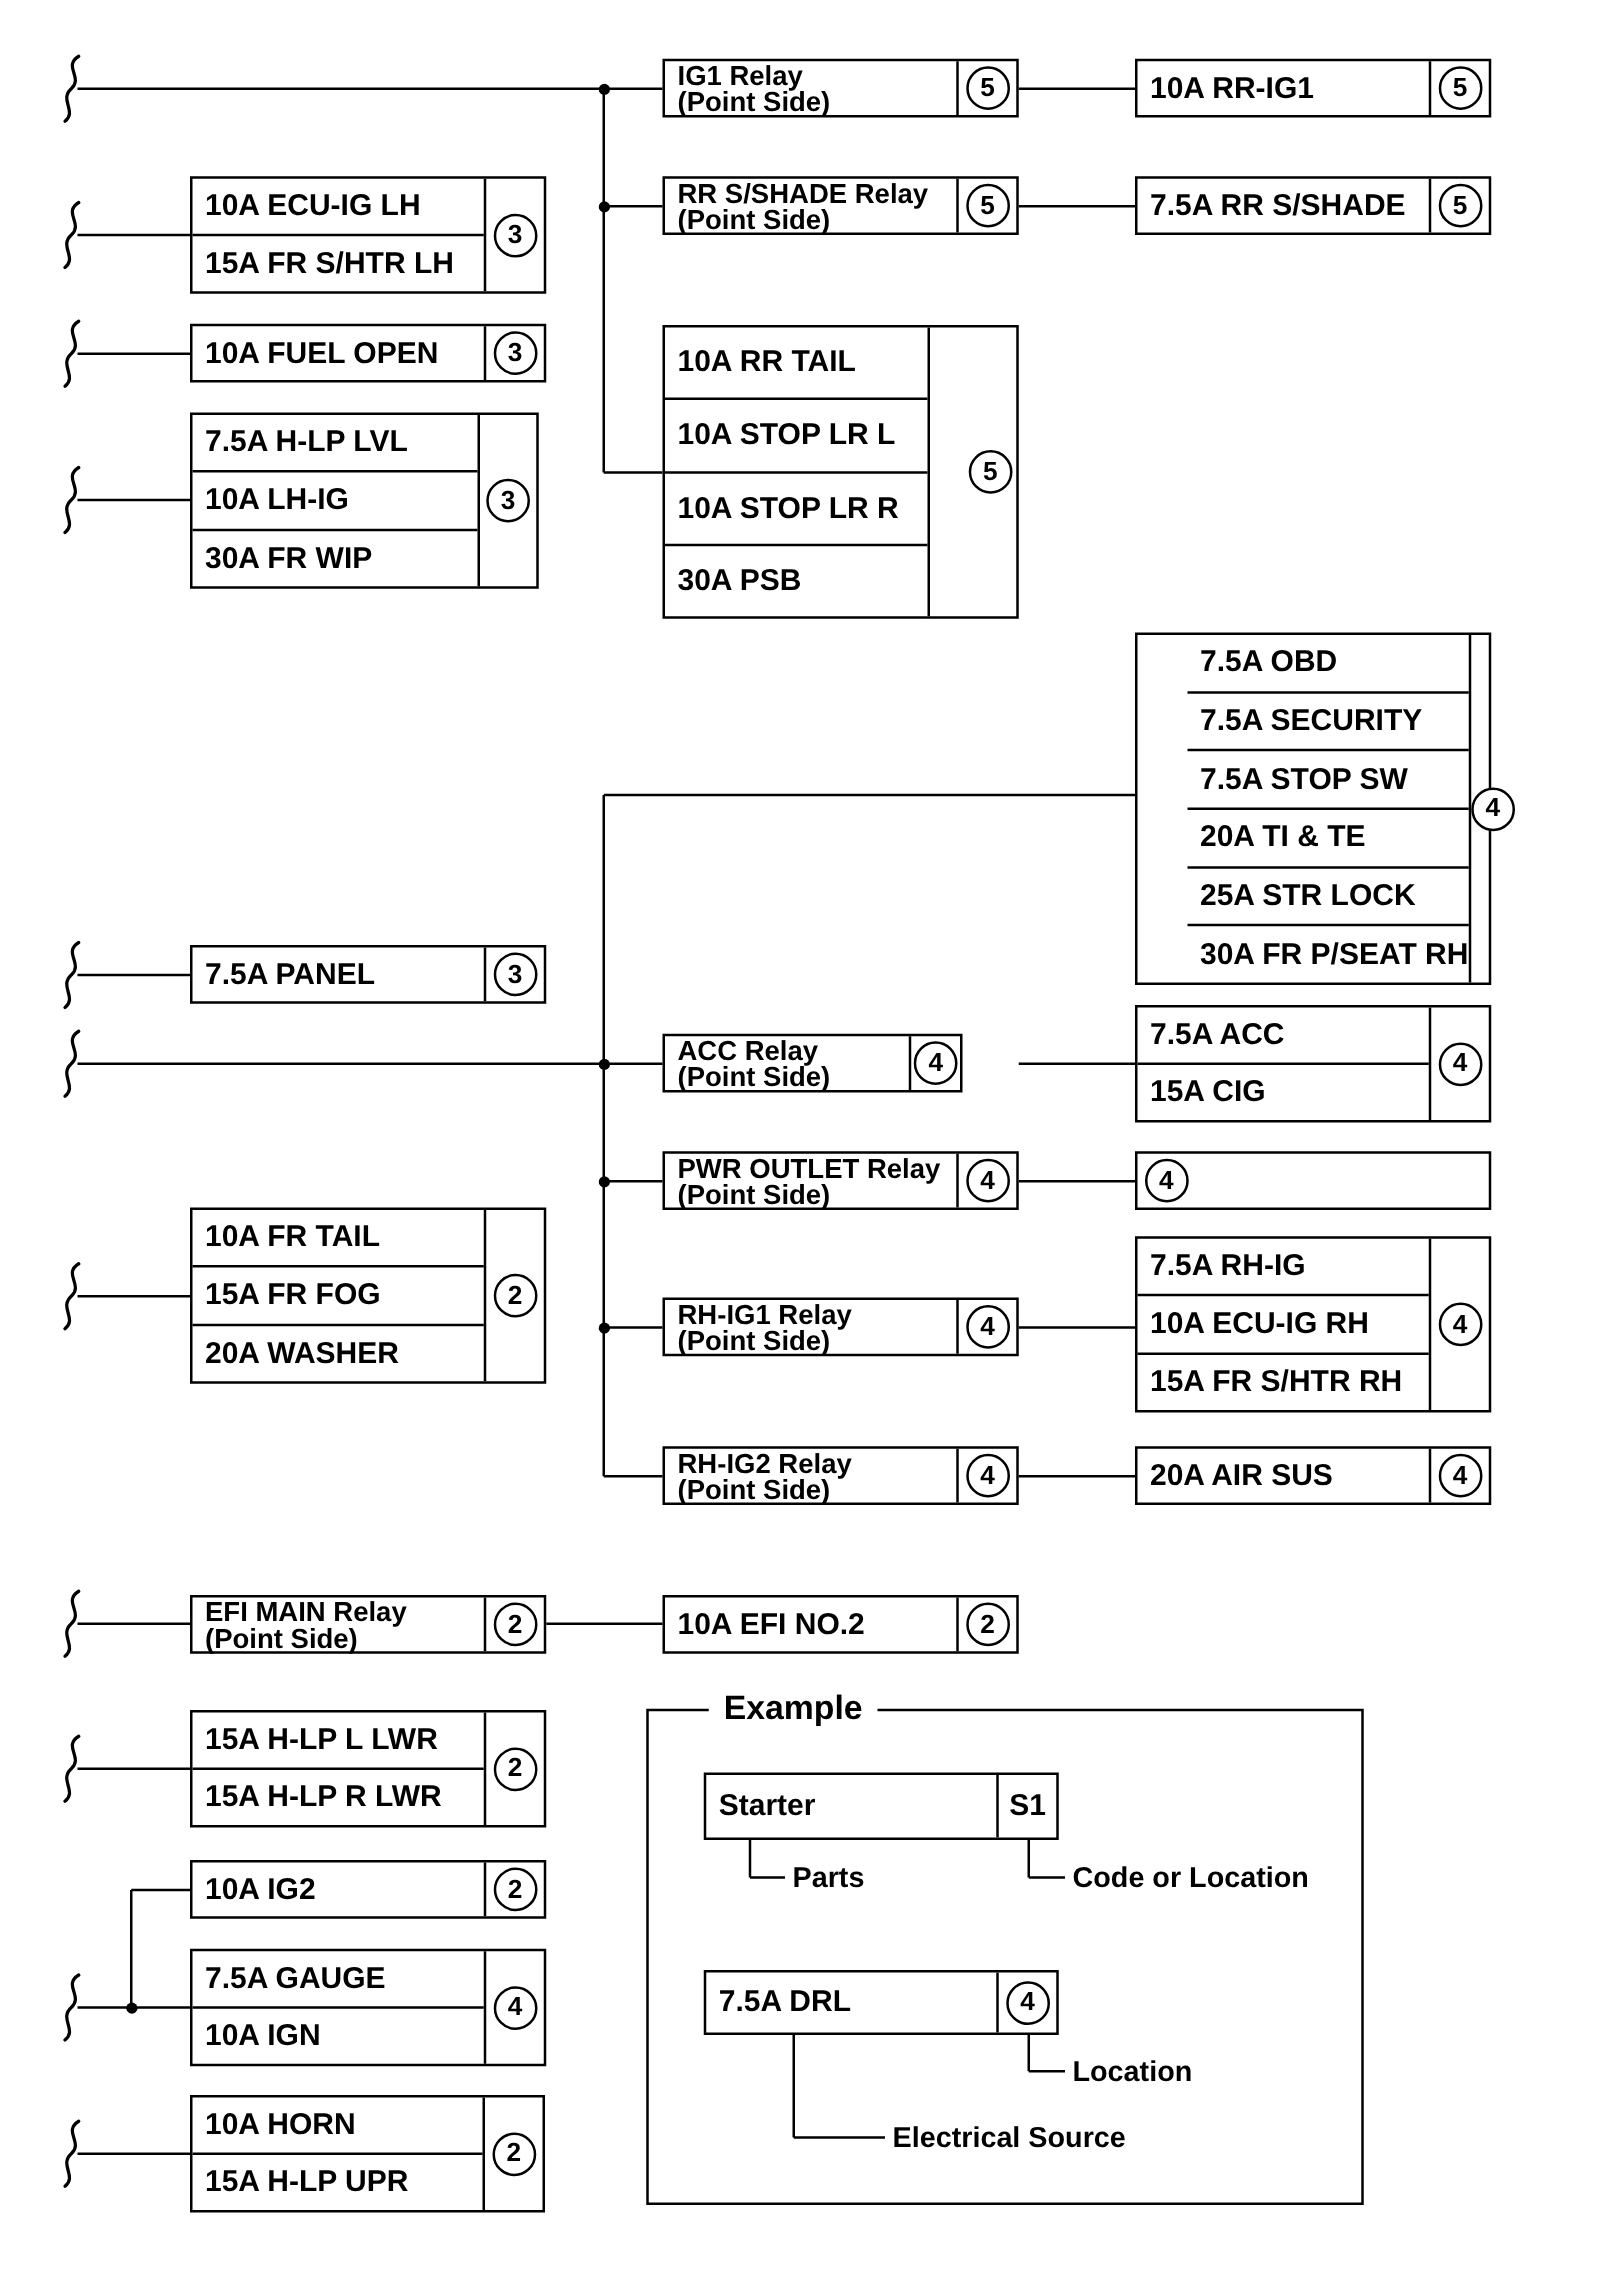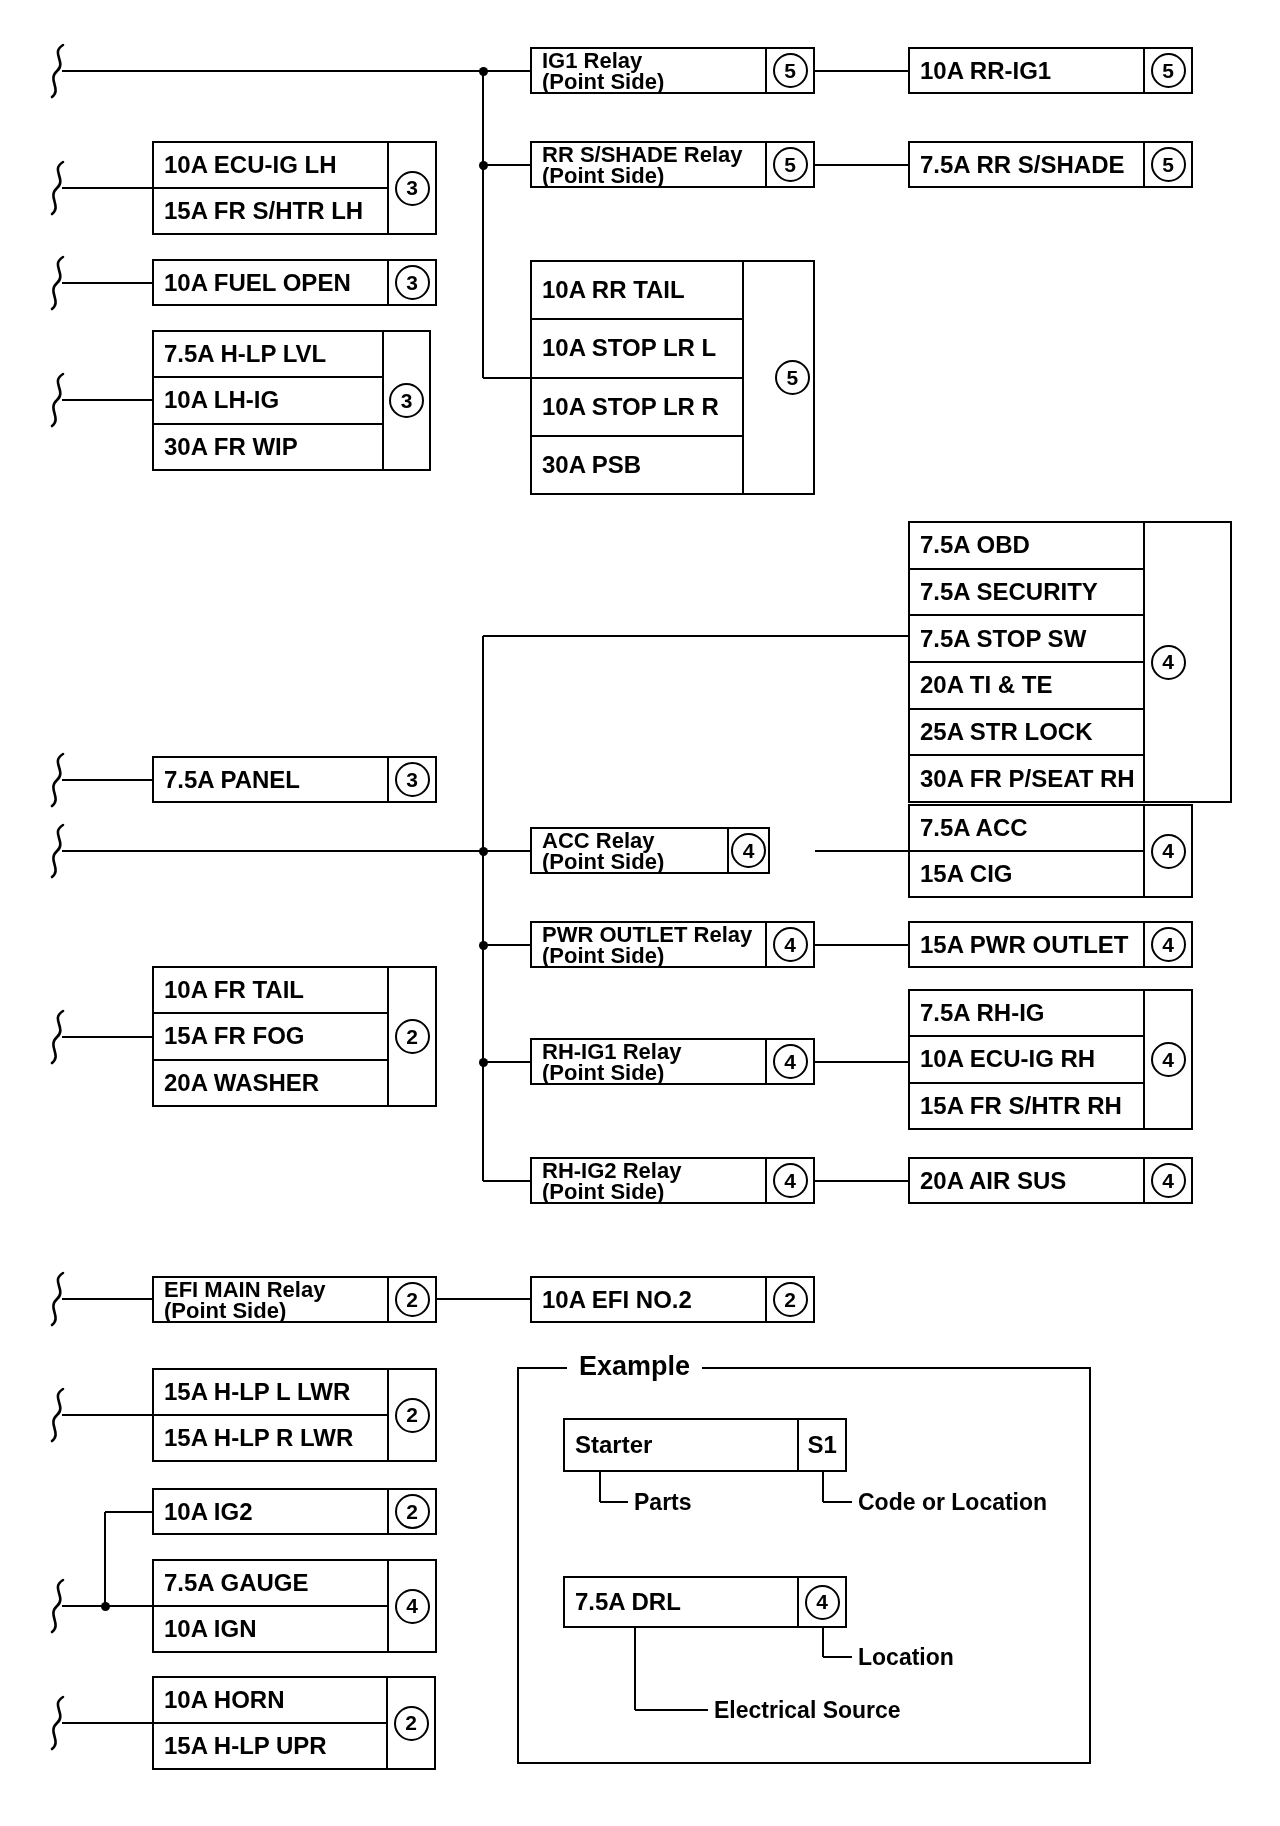--- a/index.html
+++ b/index.html
@@ -119,21 +119,21 @@
           <span>10A STOP LR R</span>
         </div>
         <div class="row">
           <span>30A PSB</span>
         </div>
       </div>
       <div class="circle-cell">
         <span class="circ">5</span>
       </div>
     </div>
-    <div class="box" style="left: 908px; top: 521px; width: 324px; height: 282px;">
+    <div class="box" style="left: 908px; top: 506px; width: 285px; height: 282px; padding-left: 40px;">
       <div class="labels">
         <div class="row">
           <span>7.5A OBD</span>
         </div>
         <div class="row">
           <span>7.5A SECURITY</span>
         </div>
         <div class="row">
           <span>7.5A STOP SW</span>
         </div>
@@ -190,25 +190,20 @@
         <div class="relayrow">
           <span>PWR OUTLET Relay</span>
           <span>(Point Side)</span>
         </div>
       </div>
       <div class="circle-cell">
         <span class="circ">4</span>
       </div>
     </div>
     <div class="box" style="left: 908px; top: 921px; width: 285px; height: 47px;">
-      <div class="labels">
-        <div class="row">
-          <span>15A PWR OUTLET</span>
-        </div>
-      </div>
       <div class="circle-cell">
         <span class="circ">4</span>
       </div>
     </div>
     <div class="box" style="left: 152px; top: 966px; width: 285px; height: 141px;">
       <div class="labels">
         <div class="row">
           <span>10A FR TAIL</span>
         </div>
         <div class="row">

